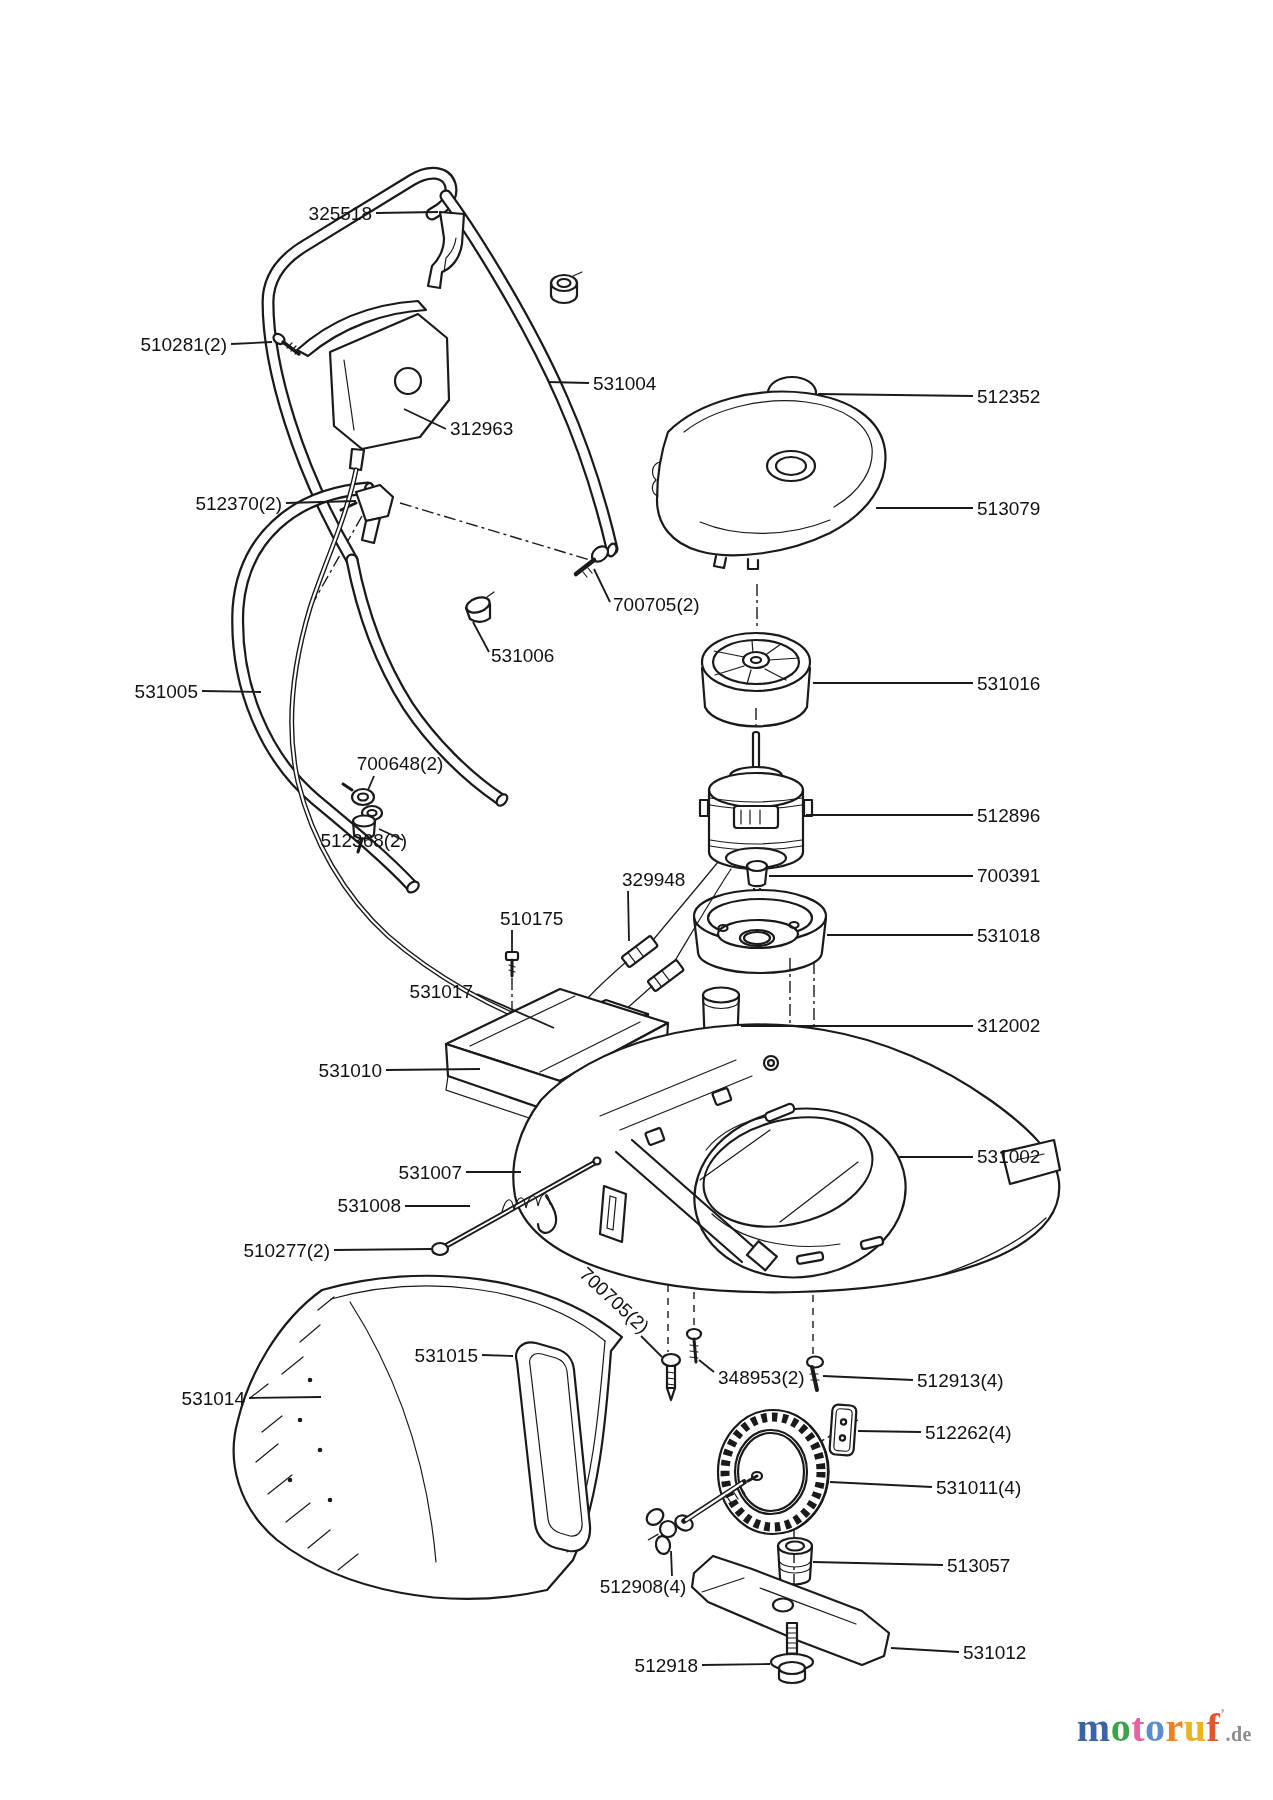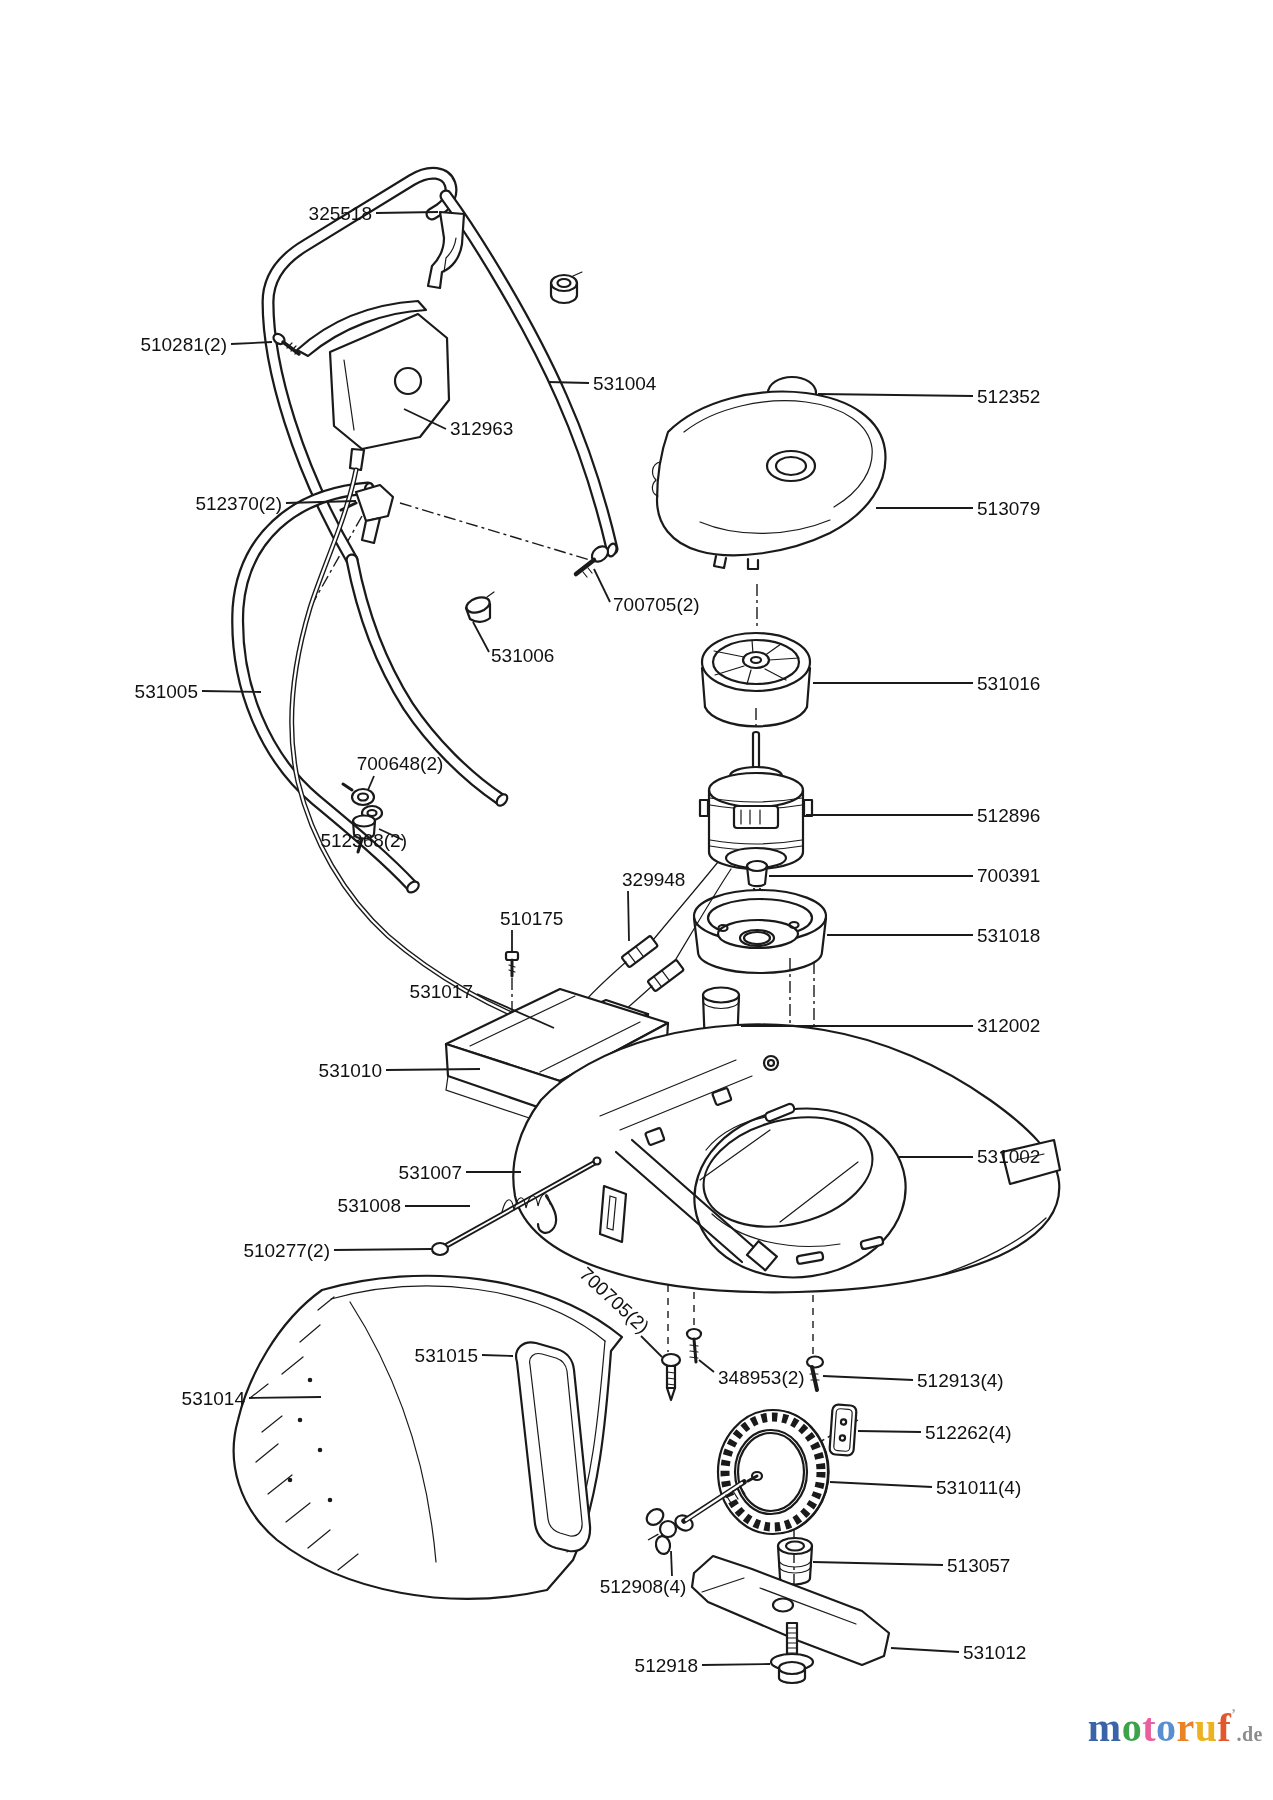--- a/index.html
+++ b/index.html
@@ -13,21 +13,21 @@
   .tube-i{stroke:#ffffff;stroke-width:8.5;fill:none;stroke-linecap:round;}
   .cable-o{stroke:#1a1a1a;stroke-width:5;fill:none;stroke-linecap:round;}
   .cable-i{stroke:#ffffff;stroke-width:2.2;fill:none;stroke-linecap:round;}
   .rod-o{stroke:#1a1a1a;stroke-width:5.5;fill:none;stroke-linecap:round;}
   .rod-i{stroke:#ffffff;stroke-width:2;fill:none;stroke-linecap:round;}
   .dashdot{stroke:#1a1a1a;stroke-width:1.4;fill:none;stroke-dasharray:12 4 3 4;}
   .dashed{stroke:#1a1a1a;stroke-width:1.4;fill:none;stroke-dasharray:7 6;}
   .leader{stroke:#1a1a1a;stroke-width:1.8;}
   .part-label{font-family:"Liberation Sans",sans-serif;font-size:19px;fill:#111;}
   .tread{stroke:#1a1a1a;stroke-width:9;fill:none;stroke-dasharray:5.5 5;}
-  .logo{position:absolute;right:10px;bottom:8px;font-family:"Liberation Serif",serif;
+  .logo{position:absolute;right:21px;bottom:8px;font-family:"Liberation Serif",serif;
         font-weight:bold;font-size:40px;line-height:1;letter-spacing:.5px;white-space:nowrap;}
   .logo .suffix{font-size:20px;font-weight:bold;}
   .logo .mark{font-size:14px;vertical-align:22px;}
 </style>
 </head>
 <body>
 
 <div class="stage">
 <svg id="diagram-svg" width="1273" height="1800" viewBox="0 0 1273 1800">
 

